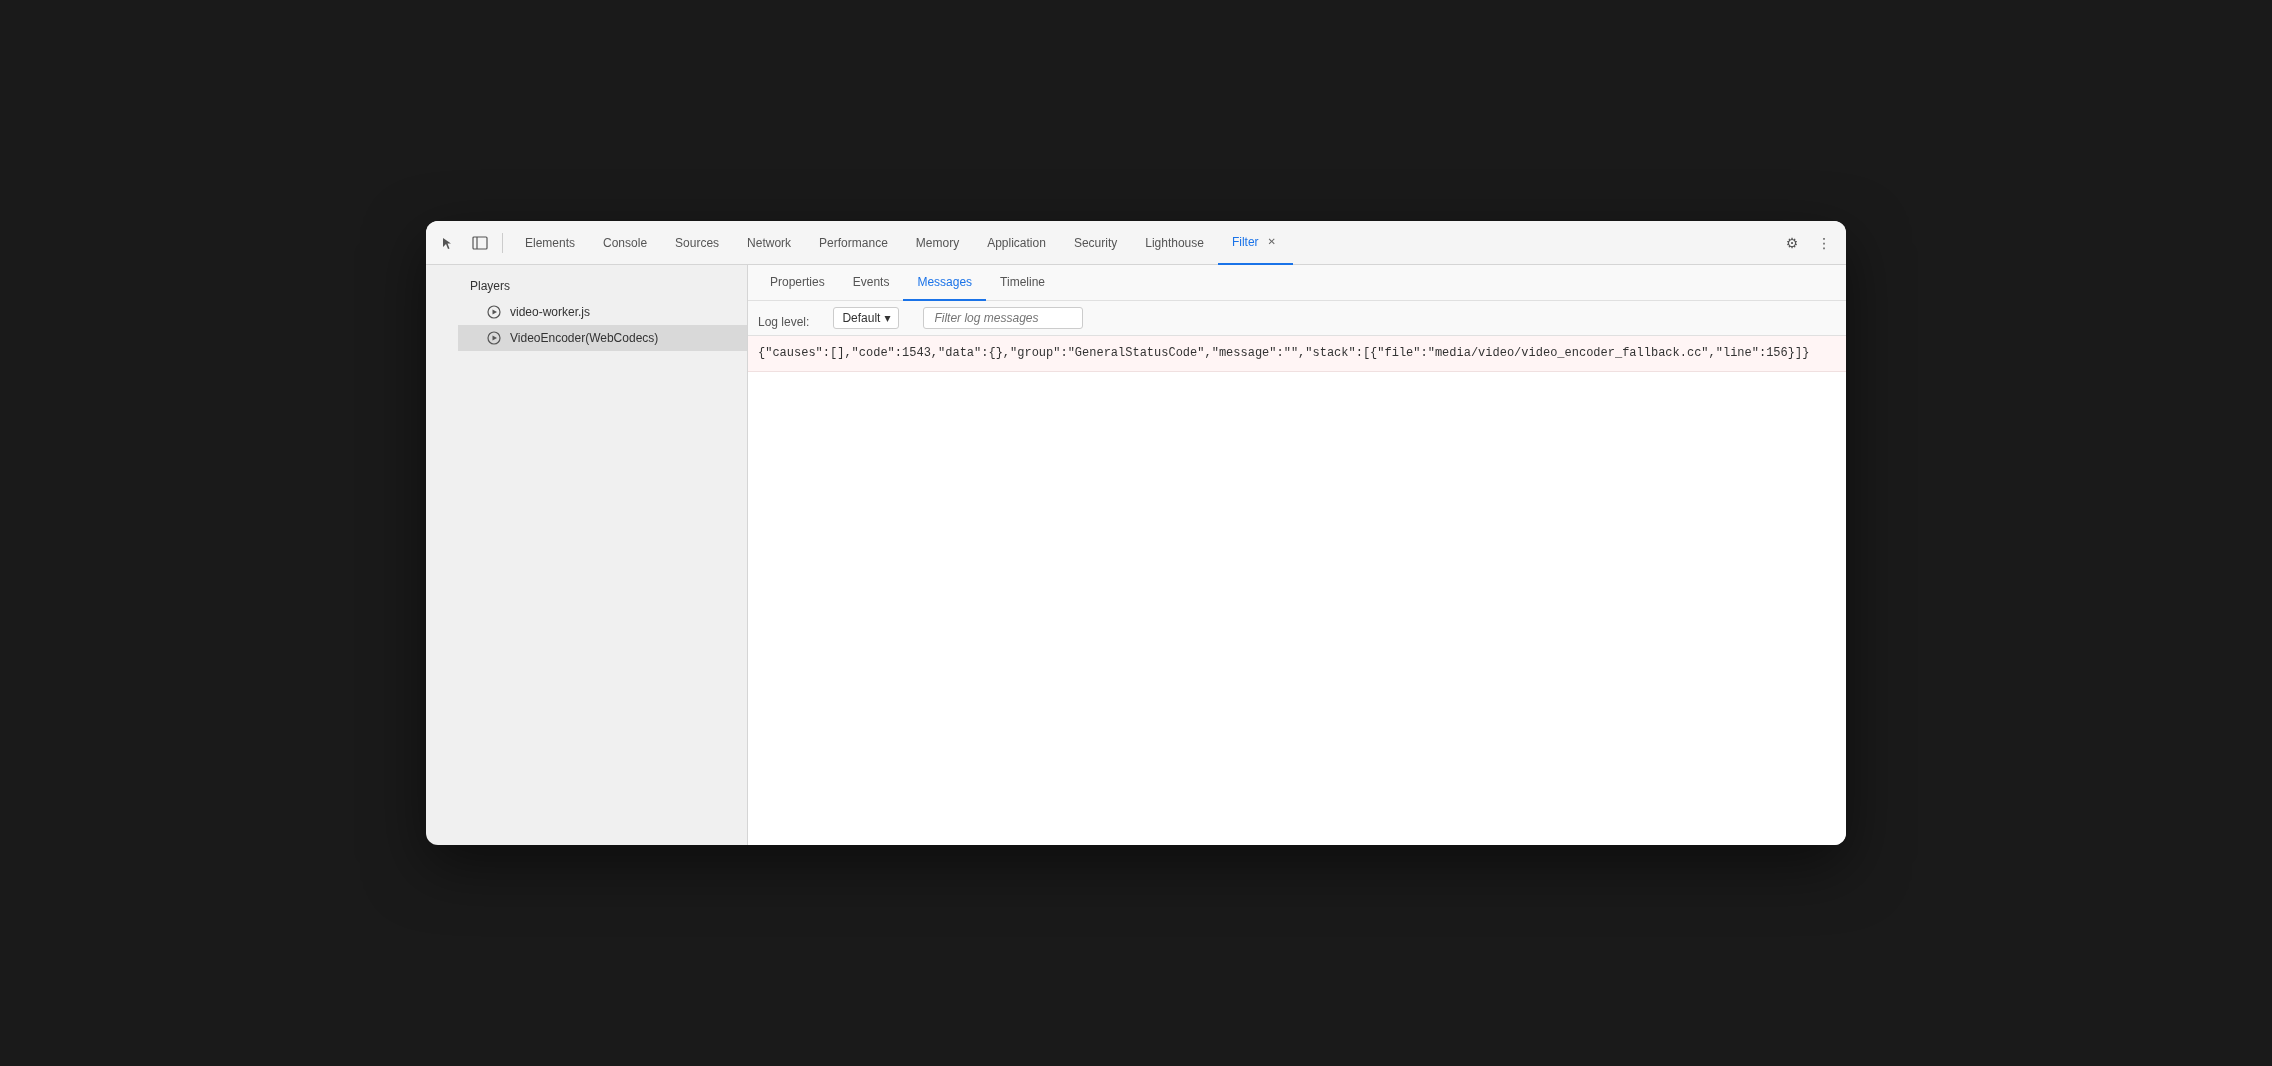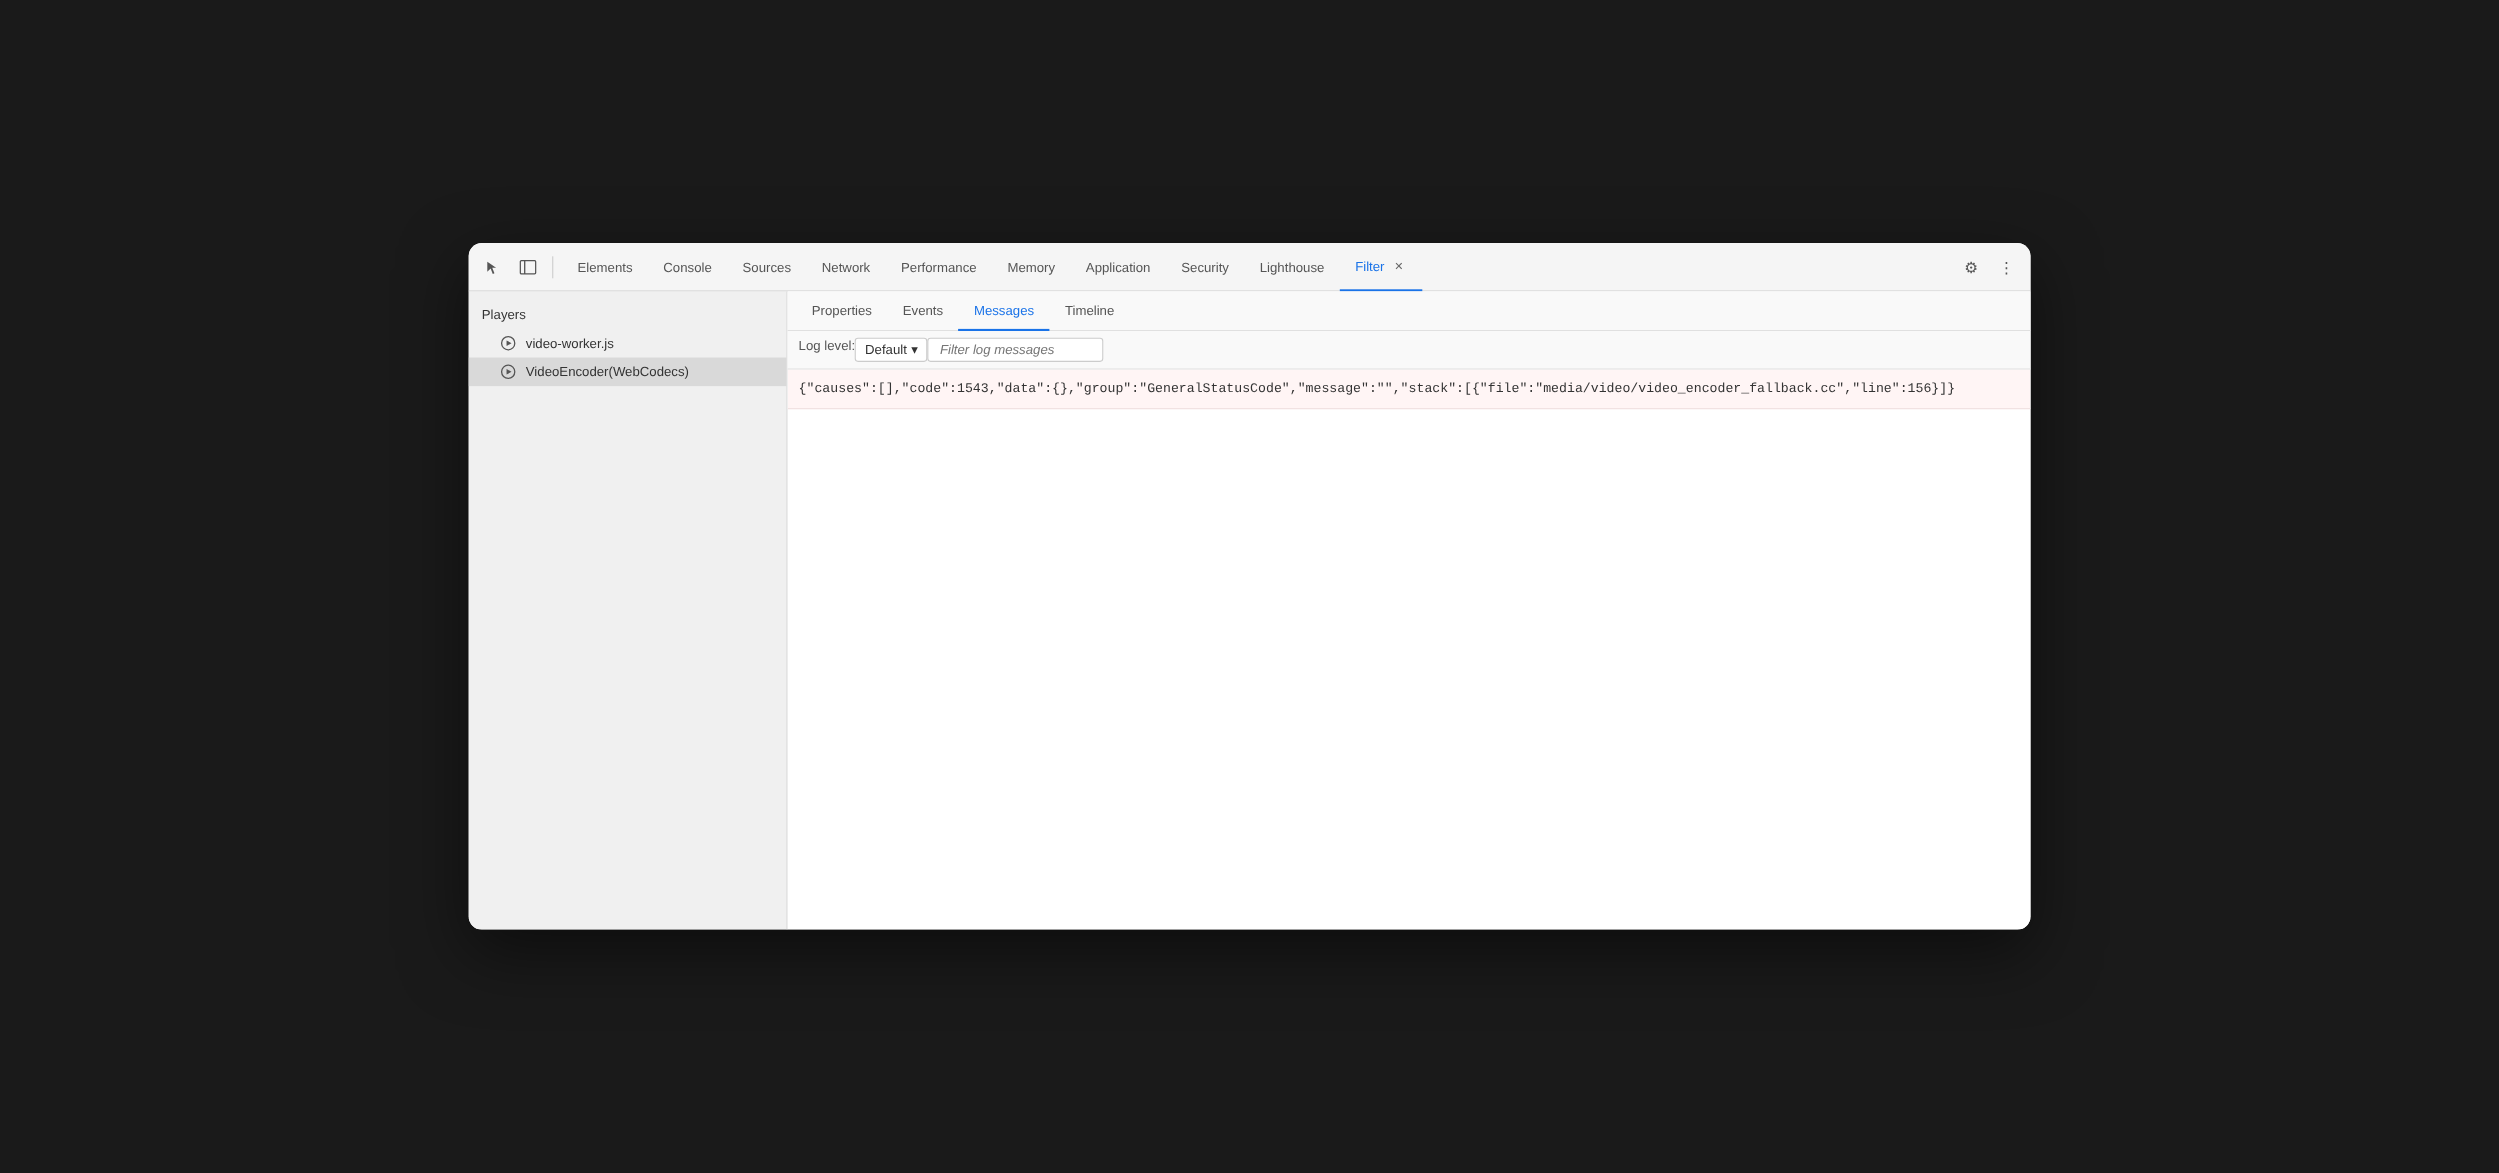--- a/index.html
+++ b/index.html
@@ -142,20 +142,21 @@
       display: flex;
       height: 580px;
     }
 
     
     .sidebar {
       width: 290px;
       background: #f0f0f0;
       border-right: 1px solid #d5d5d5;
       padding: 8px 0;
+      margin-left: 32px;
     }
 
     .sidebar-header {
       padding: 6px 12px;
       font-size: 12px;
       font-weight: 500;
       color: #333;
     }
 
     .sidebar-item {
@@ -219,22 +220,22 @@
 
     .panel-tab.active {
       color: #1a73e8;
       border-bottom: 2px solid #1a73e8;
       font-weight: 500;
     }
 
     
     .log-level-bar {
       display: flex;
-      align-items: flex-start;
-      gap: 0;
+      align-items: flex-end;
+      gap: 24px;
       padding: 6px 10px;
       border-bottom: 1px solid #e0e0e0;
       background: #f9f9f9;
     }
 
     .log-level-label {
       font-size: 12px;
       color: #555;
     }
 

